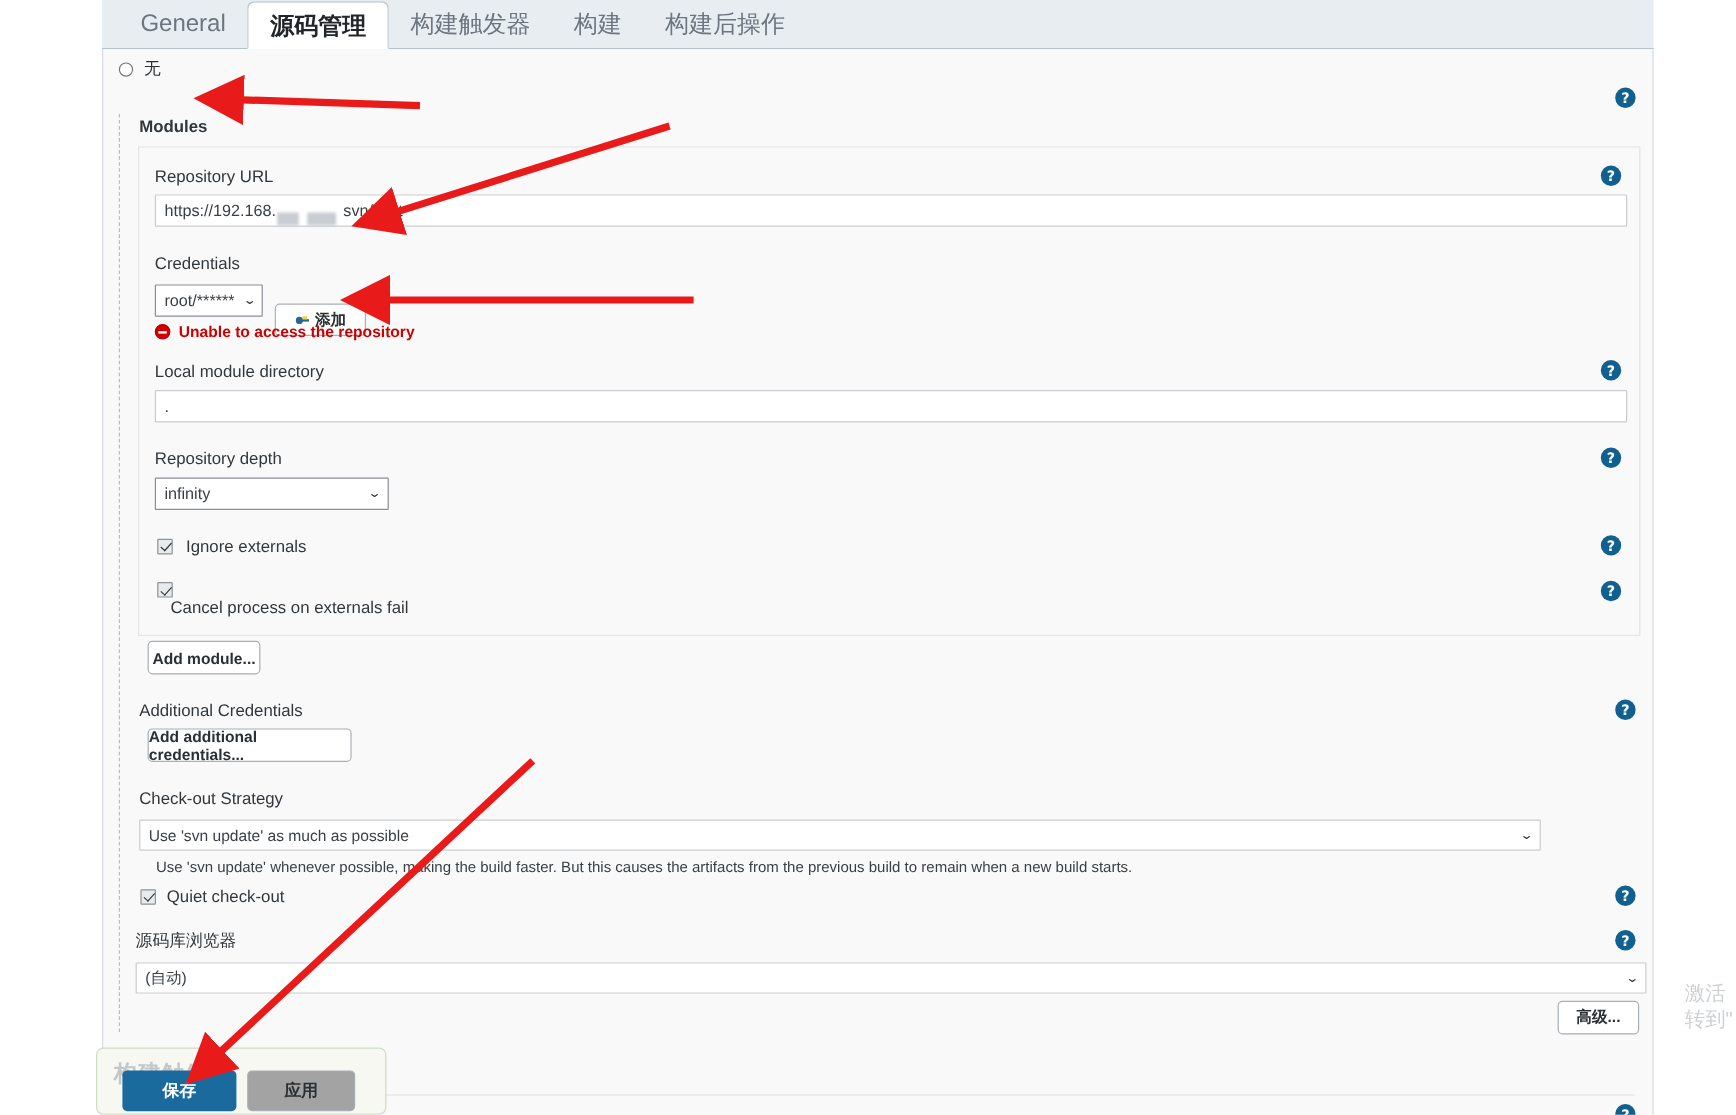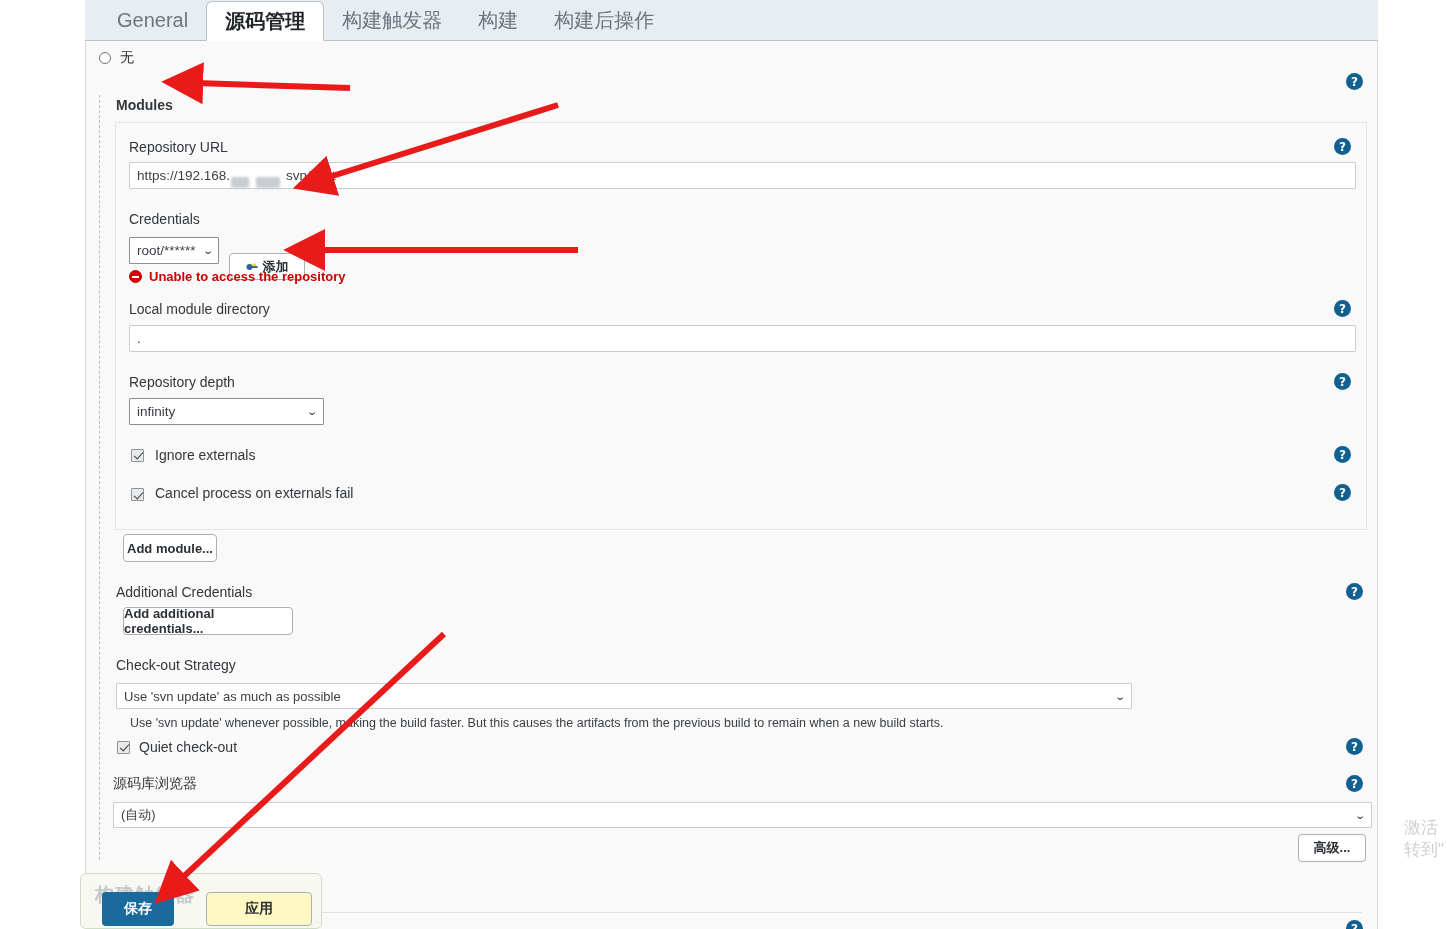--- a/index.html
+++ b/index.html
@@ -149,30 +149,30 @@
     background: #f6f8f1; border: 1px solid #cfdcc4;
     border-radius: 6px;
   }
   .savebar-ghost {
     position: absolute; left: 14px; top: 8px;
     font-size: 19px; font-weight: 700; color: #c3c7c9;
     letter-spacing: 1px;
   }
   .btn-primary {
     position: absolute; left: 21px; top: 18px;
-    width: 72px; height: 34px;
+    width: 95px; height: 34px;
     background: #1a6a9e; color: #fff;
     border: none; border-radius: 4px;
     font-size: 14px; font-weight: 700; cursor: pointer;
     display: flex; align-items: center; justify-content: center;
   }
   .btn-apply {
     position: absolute; left: 125px; top: 18px;
-    width: 106px; height: 34px;
-    background: #fef9c3; color: #2b3035;
+    width: 90px; height: 34px;
+    background: #a3a3a3; color: #2b3035;
     border: 1px solid #a9b0b6; border-radius: 4px;
     font-size: 14px; font-weight: 700; cursor: pointer;
     display: flex; align-items: center; justify-content: center;
   }
 
   .hrule {
     position: absolute; left: 322px; top: 912px; width: 1040px;
     border-top: 1px solid #e0e2e4;
   }
 
@@ -286,42 +286,42 @@
   </div>
 
   <div style="position:absolute; left:131px; top:447px; display:flex; align-items:center;">
     <span class="chk on"></span>
     <span class="lbl" style="margin-left:11px;">Ignore externals</span>
   </div>
   <div class="help" style="position:absolute; left:1334px; top:446px;">
     <span>?</span>
   </div>
 
-  <div style="position:absolute; left:131px; top:485px; display:flex; align-items:flex-end;">
+  <div style="position:absolute; left:131px; top:485px; display:flex; align-items:flex-start;flex-direction:column;">
     <span class="chk on"></span>
     <span class="lbl" style="margin-left:11px;">Cancel process on externals fail</span>
   </div>
   <div class="help" style="position:absolute; left:1334px; top:484px;">
     <span>?</span>
   </div>
 
   <div class="btn" style="position:absolute; left:123px; top:534px; width:94px; height:28px;">
     <span>Add module...</span>
   </div>
 
   <div class="lbl" style="position:absolute; left:116px; top:584px;">Additional Credentials</div>
   <div class="help" style="position:absolute; left:1346px; top:583px;">
     <span>?</span>
   </div>
   <div class="btn" style="position:absolute; left:123px; top:607px; width:170px; height:28px;">
     <span>Add additional credentials...</span>
   </div>
 
   <div class="lbl" style="position:absolute; left:116px; top:657px;">Check-out Strategy</div>
-  <div class="wide-select" style="position:absolute; left:116px; top:683px; width:1016px;">
+  <div class="wide-select" style="position:absolute; left:116px; top:683px; width:1168px;">
     <span>Use 'svn update' as much as possible</span>
     <span class="caret">⌄</span>
   </div>
   <div style="position:absolute; left:130px; top:716px; font-size:12.5px; color:#3a3f44;">Use 'svn update' whenever possible, making the build faster. But this causes the artifacts from the previous build to remain when a new build starts.</div>
 
   <div style="position:absolute; left:117px; top:739px; display:flex; align-items:center;">
     <span class="chk on"></span>
     <span class="lbl" style="margin-left:9px;">Quiet check-out</span>
   </div>
   <div class="help" style="position:absolute; left:1346px; top:738px;">

